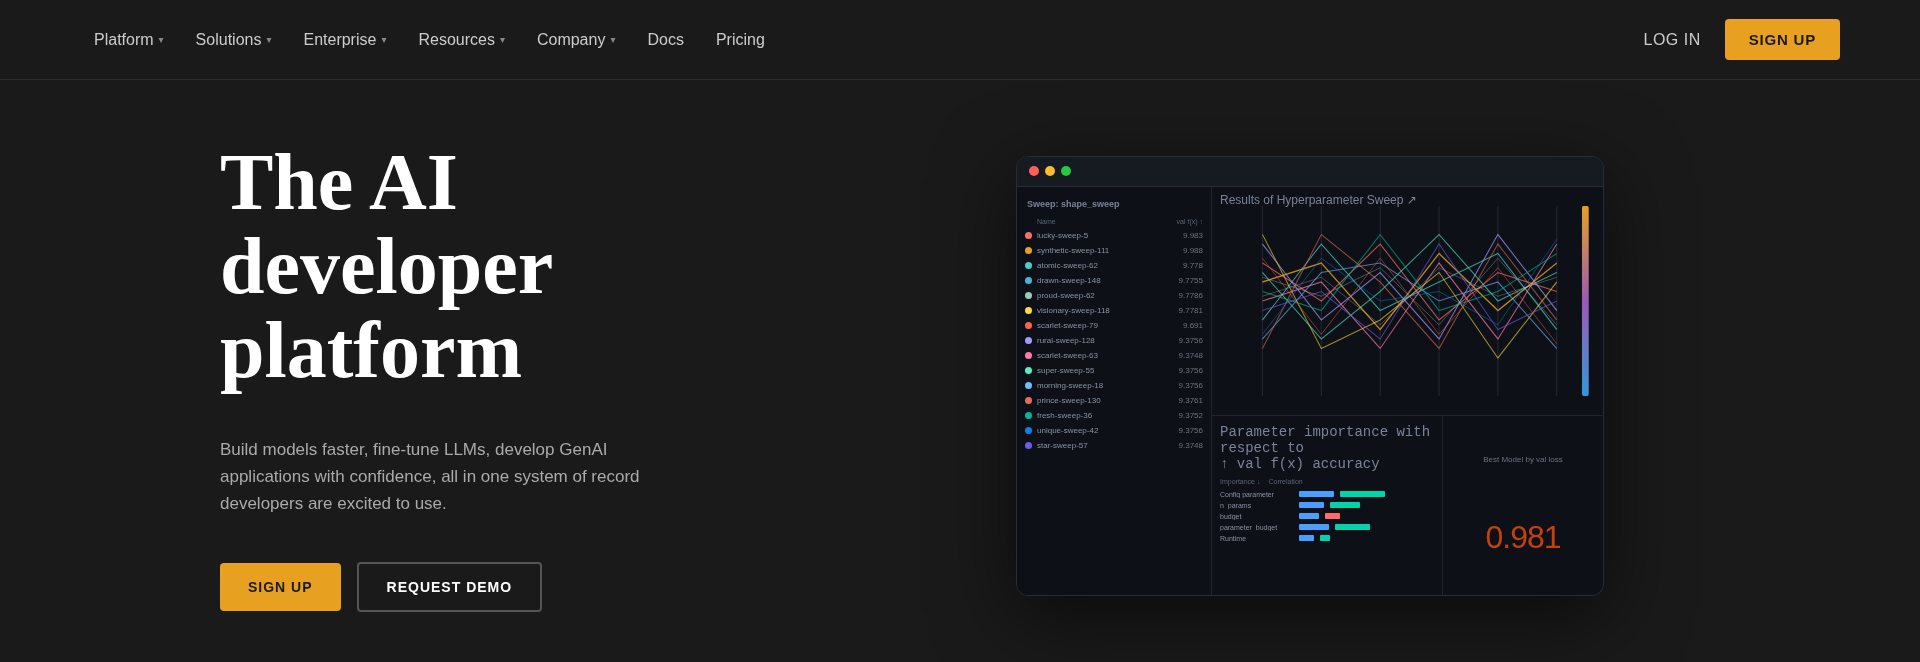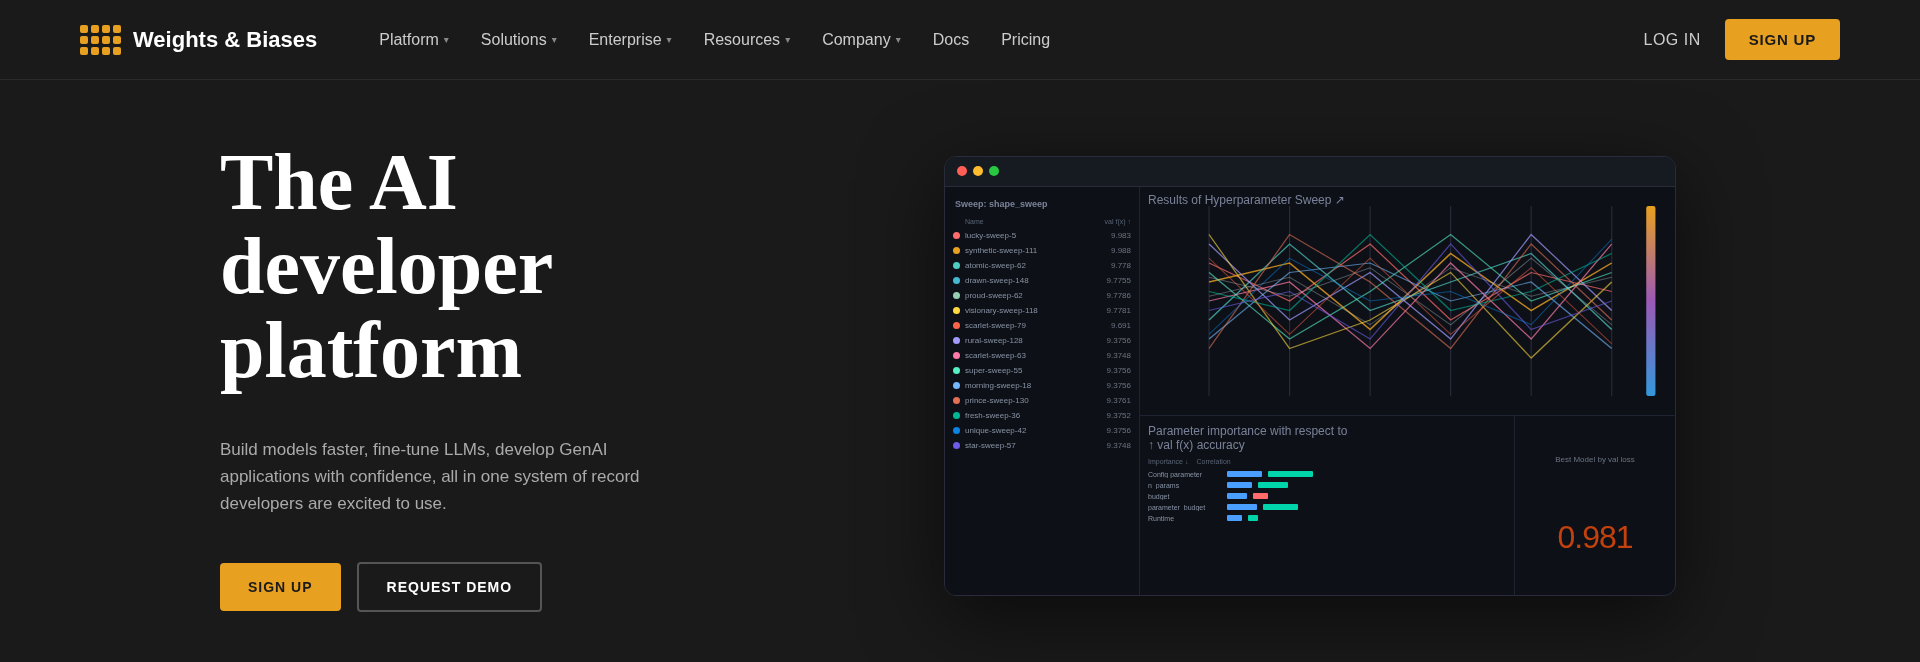--- a/index.html
+++ b/index.html
@@ -173,21 +173,21 @@
     
     .hero-visual {
       flex: 1;
       display: flex;
       justify-content: center;
       align-items: center;
       padding-left: 60px;
     }
 
     .dashboard-wrapper {
-      width: 732px;
+      width: 588px;
       height: 440px;
       background: #0d1117;
       border-radius: 12px;
       box-shadow: 0 20px 80px rgba(0,0,0,0.6);
       position: relative;
       overflow: hidden;
       border: 1px solid #2a2a3a;
     }
 
     
@@ -374,37 +374,20 @@
     
     .parallel-svg {
       width: 100%;
       height: 100%;
     }
   </style>
 </head>
 <body>
 
 <nav>
-  <a class="nav-logo" href="#">
-    <div class="logo-dots">
-      <div class="logo-dot"></div>
-        <div class="logo-dot"></div>
-        <div class="logo-dot"></div>
-        <div class="logo-dot"></div>
-      <div class="logo-dot"></div>
-        <div class="logo-dot"></div>
-        <div class="logo-dot"></div>
-        <div class="logo-dot"></div>
-      <div class="logo-dot"></div>
-        <div class="logo-dot"></div>
-        <div class="logo-dot"></div>
-        <div class="logo-dot"></div>
-    </div>
-    <span class="logo-text">Weights &amp; Biases</span>
-  </a>
 
   <div class="nav-links">
     <a class="nav-item">
       <span>Platform</span>
       <span class="chevron">▾</span>
     </a>
     <a class="nav-item">
       <span>Solutions</span>
       <span class="chevron">▾</span>
     </a>
@@ -589,21 +572,21 @@
               </defs>
               <rect x="440" y="20" width="8" height="200" fill="url(#colorScale)" rx="2"></rect>
             </svg>
 
             
           </div>
 
           <div class="dash-bottom">
 
             <div class="dash-param-importance">
-              <div style="font-size:12px;color:#7a8299;margin-bottom:6px;">Parameter importance with respect to<br>↑ val f(x) accuracy</div>
+              <div style="font-size:14px;color:#7a8299;margin-bottom:6px;font-family:Liberation Mono, monospace;">Parameter importance with respect to<br>↑ val f(x) accuracy</div>
               <div style="display:flex;gap:8px;margin-bottom:6px;font-size:7px;color:#5a6375;">
                 <span>Importance ↓</span>
                 <span>Correlation</span>
               </div>
               <div id="param-rows">
                   <div class="param-row">
     <div class="param-name">Config parameter</div>
     <div class="param-bar-container">
       <div class="param-bar" style="width:35px;background:#4a9eff"></div>
       <div class="param-bar" style="width:45px;background:#00d4aa;margin-left:4px;"></div>

